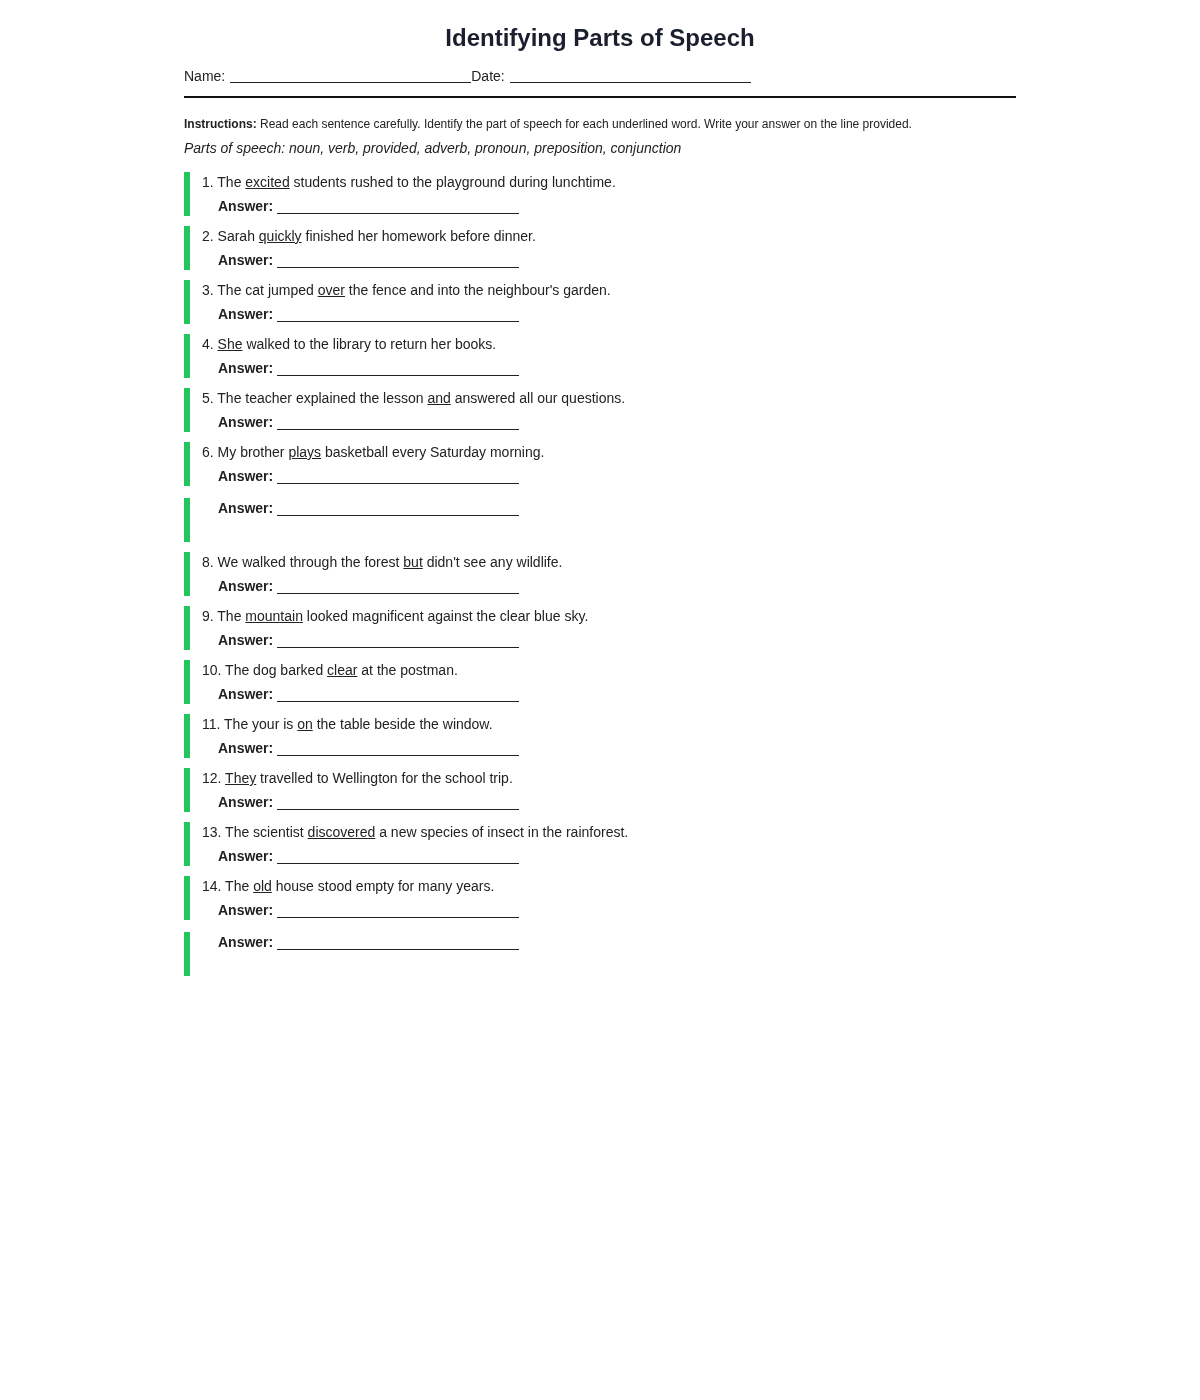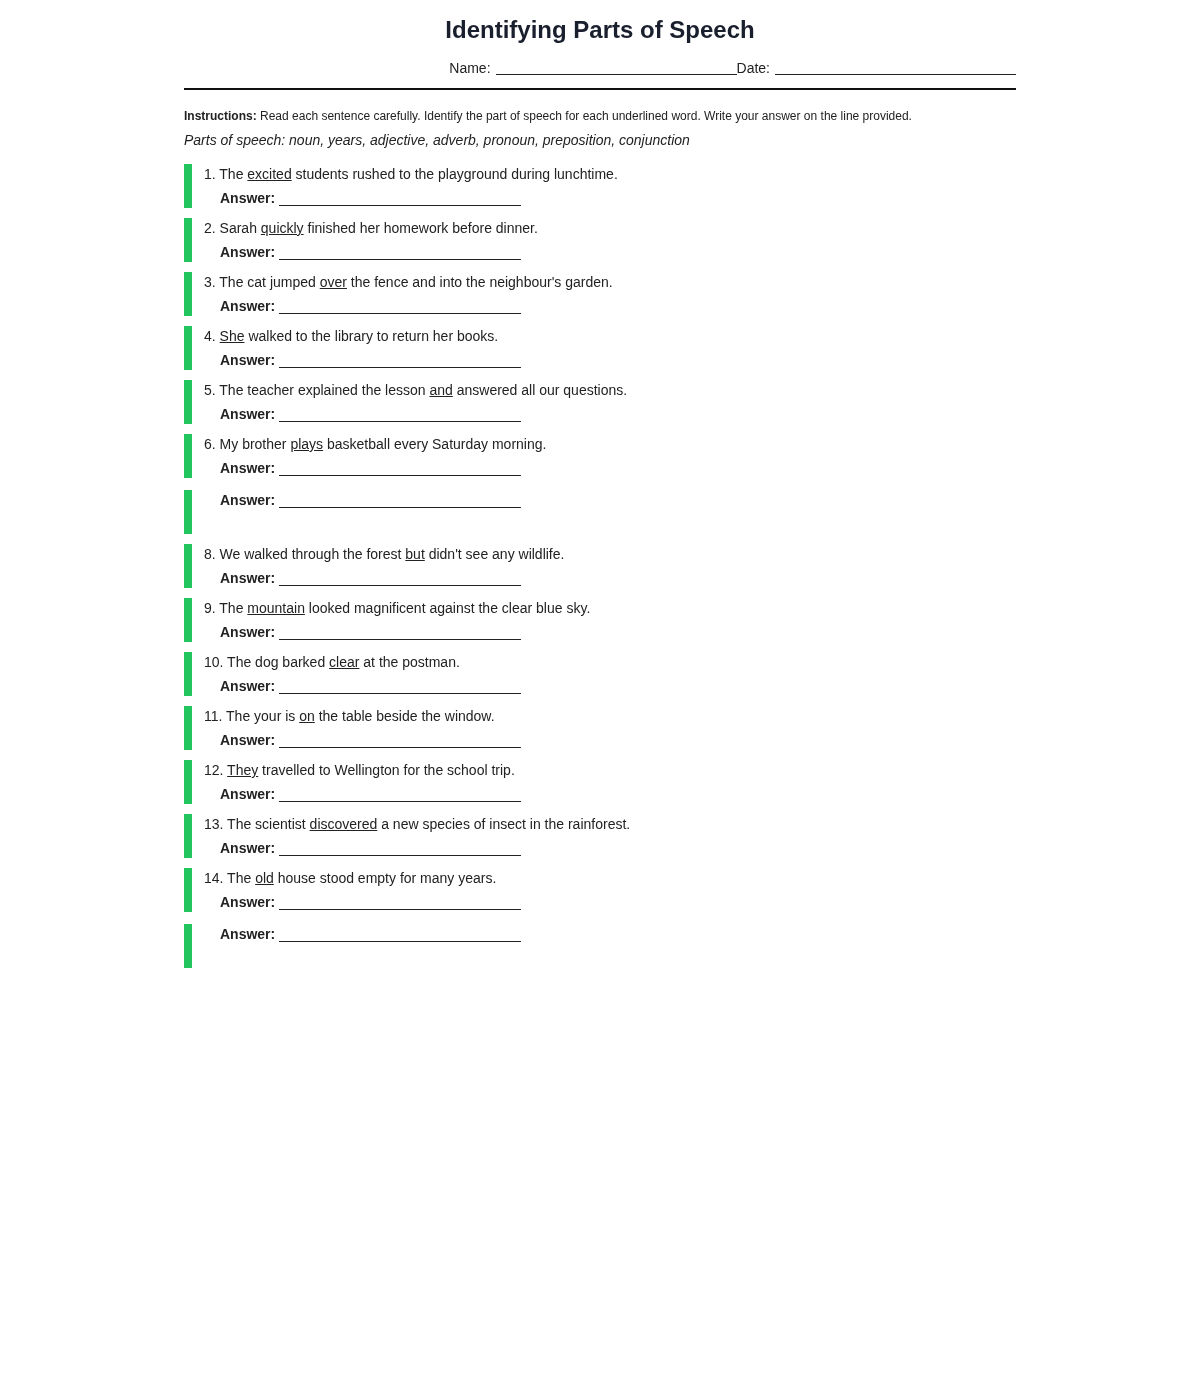--- a/index.html
+++ b/index.html
@@ -2,41 +2,41 @@
 <html><head>
   <meta charset="utf-8">
   <style>
     html, body { margin: 0; padding: 0; background: #ffffff; }
     body {
       width: 1200px; height: 1400px;
       font-family: "Liberation Sans", sans-serif;
       color: #222222;
       font-size: 14px;
     }
-    .page { position: relative; width: 832px; margin: 0 auto; padding-top: 15px; }
+    .page { position: relative; width: 832px; margin: 0 auto; padding-top: 23px; }
     .title {
       text-align: center; font-size: 24px; font-weight: bold;
       color: #1a1f2e; margin: 0; line-height: 30px;
     }
     .header-fields {
-      display: flex; justify-content: flex-end; align-items: flex-end;
+      display: flex; justify-content: flex-start; align-items: flex-end;
       margin-top: 13px; padding-bottom: 10px;
       border-bottom: 2px solid #111111;
     }
     .field { display: flex; align-items: flex-end; font-size: 14px; line-height: 20px; }
     .field .blank {
       display: inline-block; width: 241px; border-bottom: 1px solid #222;
       height: 14px; margin-left: 5px; margin-bottom: 3px;
     }
     .instructions { margin-top: 16px; line-height: 20px; font-size: 12px; }
     .instructions b { font-weight: bold; }
     .pos-list { font-style: italic; margin-top: 4px; line-height: 20px; }
     .questions { margin-top: 16px; }
     .q {
-      border-left: 8px solid #22c55e;
+      border-left: 6px solid #22c55e;
       padding-left: 12px;
       height: 44px;
       margin-bottom: 12px;
       box-sizing: border-box;
     }
     .q .sentence { line-height: 20px; padding-top: 0; margin-top: -2px; }
     .q .sentence u { text-decoration: underline; }
     .q .answer { padding-left: 16px; line-height: 20px; margin-top: 4px; display: flex; align-items: flex-end; font-weight: bold; }
     .q .answer .line {
       display: inline-block; width: 242px; height: 14px;
@@ -56,21 +56,21 @@
     </div>
     <div class="field">
       <span>Date:</span>
       <span class="blank"></span>
     </div>
   </div>
 
   <div class="instructions">
     <b>Instructions:</b><span> Read each sentence carefully. Identify the part of speech for each underlined word. Write your answer on the line provided.</span>
   </div>
-  <div class="pos-list">Parts of speech: noun, years, adjective, adverb, pronoun, preposition, conjunction</div>
+  <div class="pos-list">Parts of speech: noun, verb, provided, adverb, pronoun, preposition, conjunction</div>
 
   <div class="questions" id="questions">
       <div class="q">
     <div class="sentence"><span>1. </span><span>The </span><u>excited</u><span> students rushed to the playground during lunchtime.</span></div>
     <div class="answer">
       <span>Answer:</span>
       <span class="line"></span>
     </div>
   </div>
       <div class="q">

